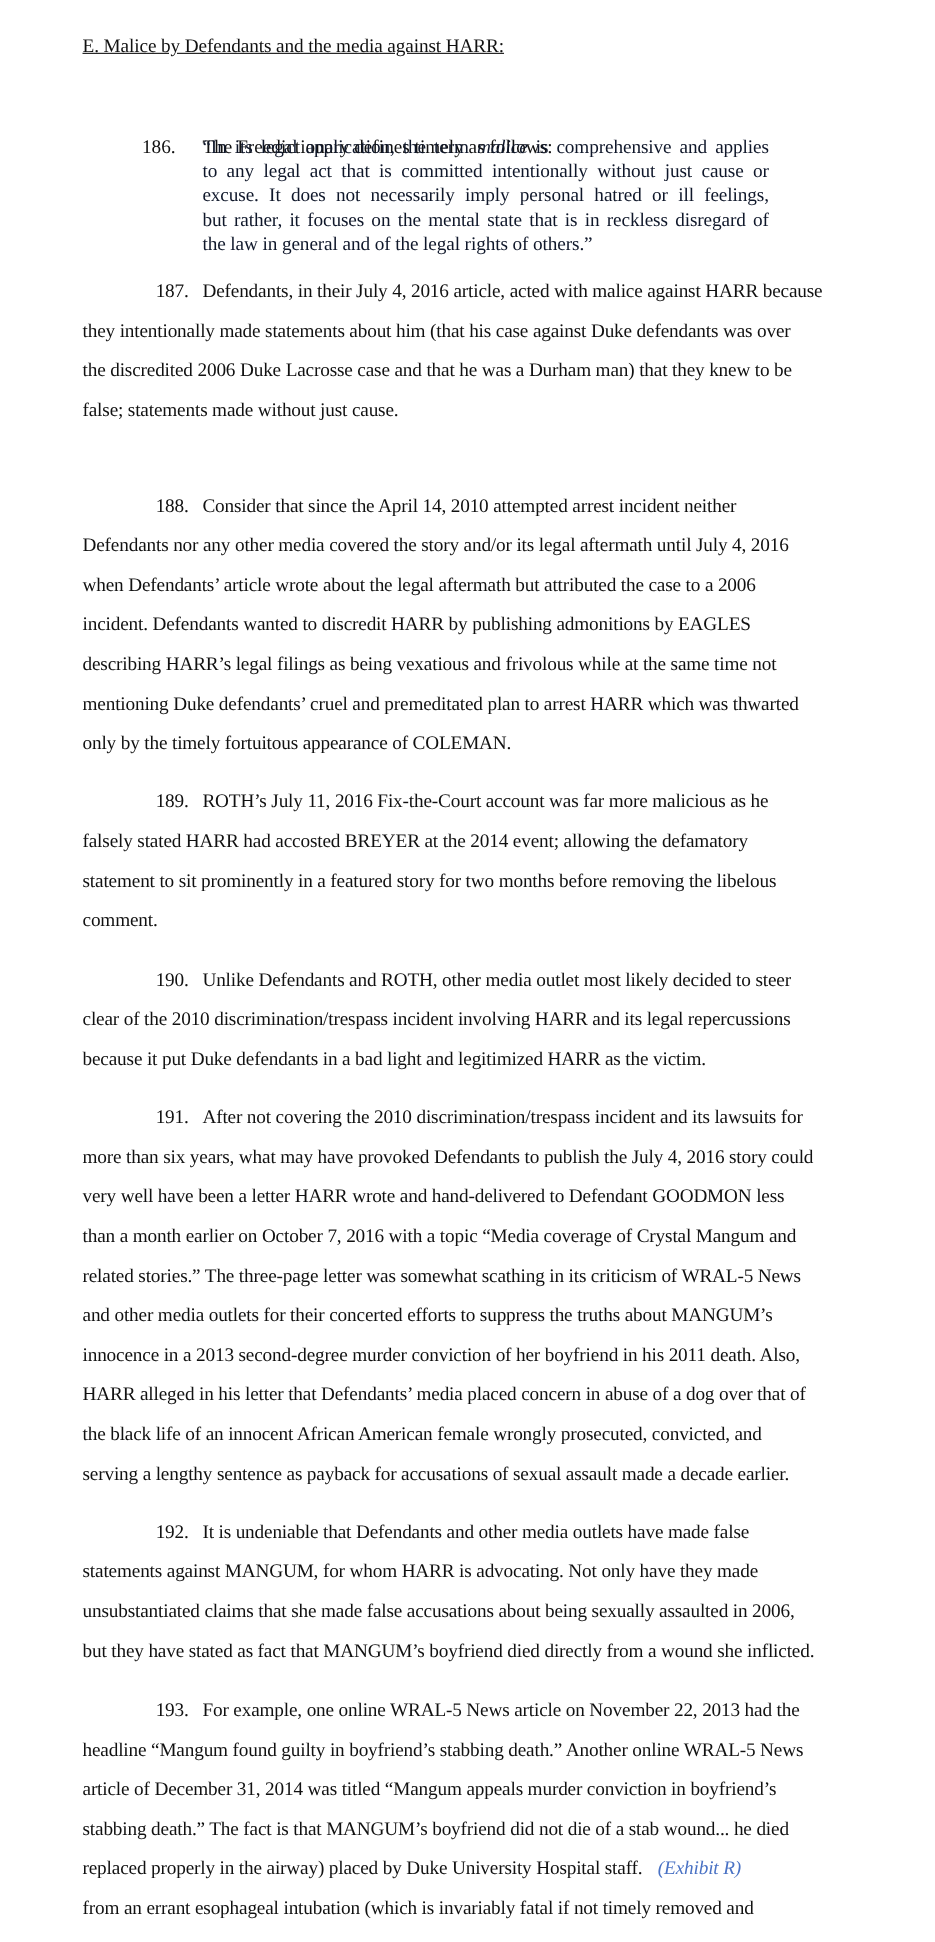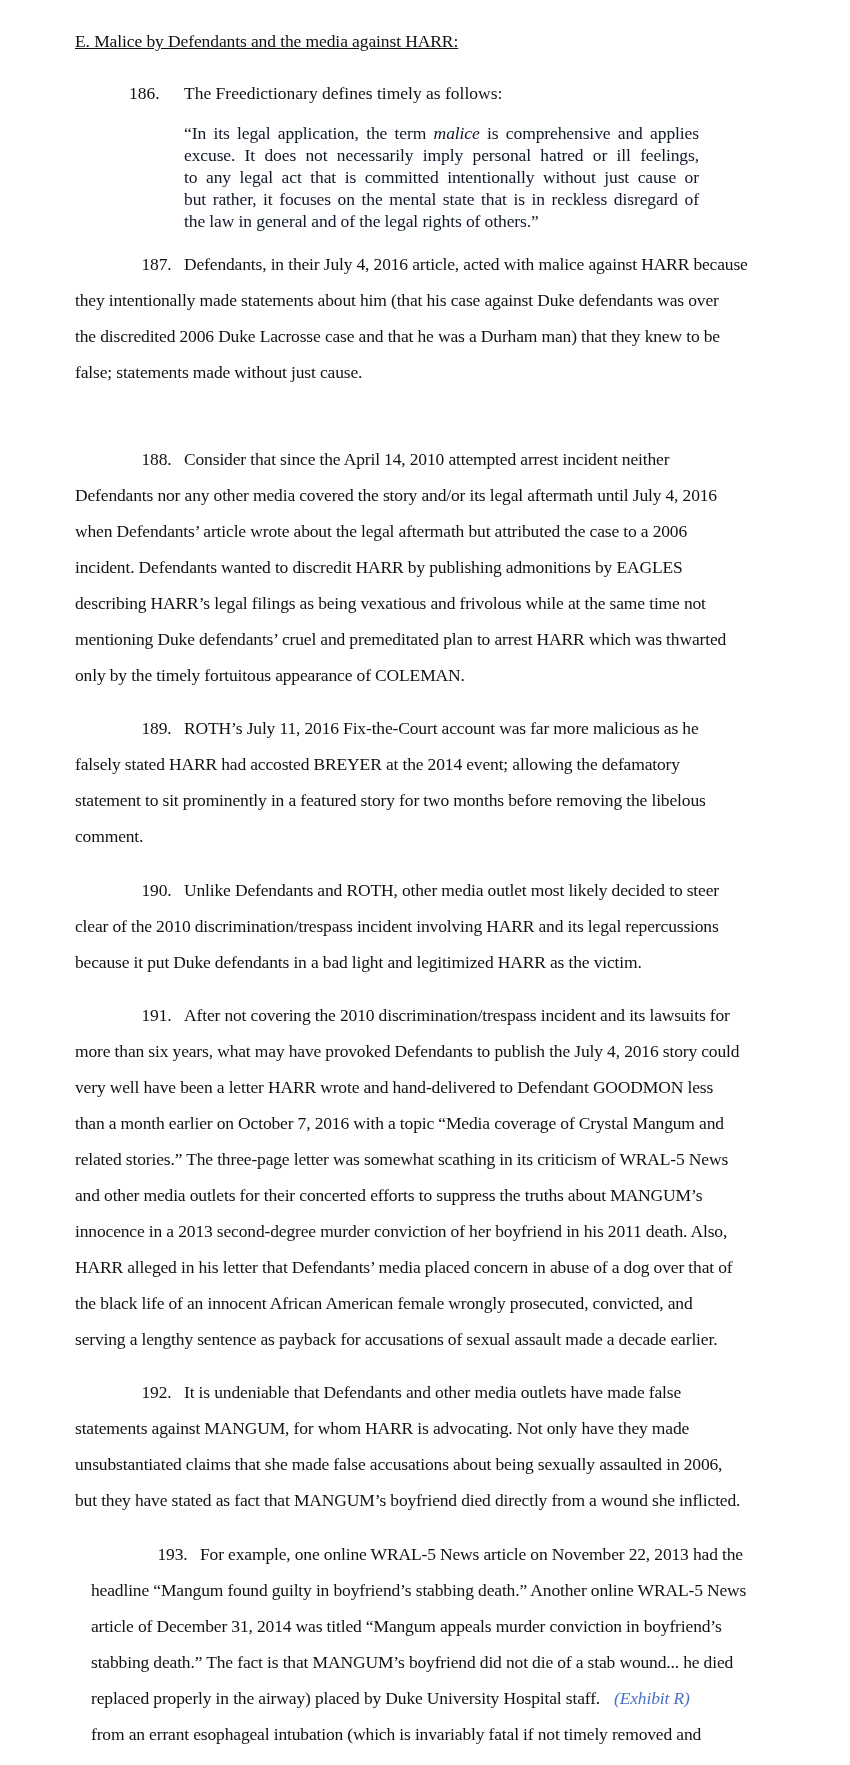--- a/index.html
+++ b/index.html
@@ -51,20 +51,21 @@
     .quote-intro {
       position: absolute;
       top: 83px;
       left: 54px;
       font-size: 17.5px;
       white-space: nowrap;
     }
     .quote-intro .num {
       display: inline-block;
       width: 55px;
+      margin-top: 40px;
     }
     .quote {
       position: absolute;
       top: 122px;
       left: 109px;
       width: 515px;
       font-size: 17.5px;
       line-height: 22px;
       color: #0f172a;
       text-align: justify;
@@ -89,22 +90,22 @@
 
 <div class="page">
 
   <div class="heading">E.  Malice by Defendants and the media against HARR:</div>
 
   <div class="quote-intro">
     <span class="num">186.</span><span>The Freedictionary defines timely as follows:</span>
   </div>
   <div class="quote">
     <span class="qline"><span>“In its legal application, the term </span><em>malice</em><span> is comprehensive and applies</span></span>
+    <span class="qline">to any legal act that is committed intentionally without just cause or</span>
     <span class="qline">excuse.  It does not necessarily imply personal hatred or ill feelings,</span>
-    <span class="qline">to any legal act that is committed intentionally without just cause or</span>
     <span class="qline">but rather, it focuses on the mental state that is in reckless disregard of</span>
     <span class="qline last">the law in general and of the legal rights of others.”</span>
   </div>
 
   <div class="para" style="top:246px;">
     <span class="line"><span class="num">187.</span><span>Defendants, in their July 4, 2016 article, acted with malice against HARR because</span></span>
     <span class="line">they intentionally made statements about him (that his case against Duke defendants was over</span>
     <span class="line">the discredited 2006 Duke Lacrosse case and that he was a Durham man) that they knew to be</span>
     <span class="line">false; statements made without just cause.</span>
   </div>
@@ -145,21 +146,21 @@
     <span class="line">serving a lengthy sentence as payback for accusations of sexual assault made a decade earlier.</span>
   </div>
 
   <div class="para" style="top:1374px;">
     <span class="line"><span class="num">192.</span><span>It is undeniable that Defendants and other media outlets have made false</span></span>
     <span class="line">statements against MANGUM, for whom HARR is advocating.  Not only have they made</span>
     <span class="line">unsubstantiated claims that she made false accusations about being sexually assaulted in 2006,</span>
     <span class="line">but they have stated as fact that MANGUM’s boyfriend died directly from a wound she inflicted.</span>
   </div>
 
-  <div class="para" style="top:1536px;margin-left:16px;">
+  <div class="para" style="top:1536px;">
     <span class="line"><span class="num">193.</span><span>For example, one online WRAL-5 News article on November 22, 2013 had the</span></span>
     <span class="line">headline “Mangum found guilty in boyfriend’s stabbing death.”   Another online WRAL-5 News</span>
     <span class="line">article of December 31, 2014 was titled “Mangum appeals murder conviction in boyfriend’s</span>
     <span class="line">stabbing death.”  The fact is that MANGUM’s boyfriend did not die of a stab wound... he died</span>
     <span class="line"><span>replaced properly in the airway) placed by Duke University Hospital staff.</span><span class="exhibit">(Exhibit R)</span></span>
     <span class="line">from an errant esophageal intubation (which is invariably fatal if not timely removed and</span>
   </div>
 
 </div>
 

